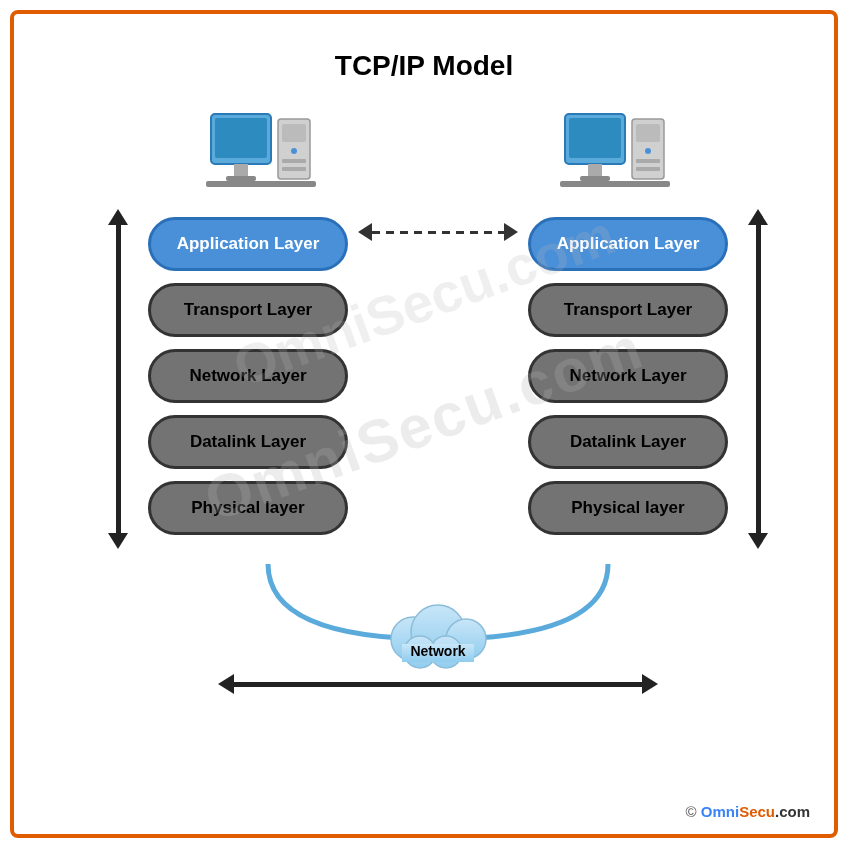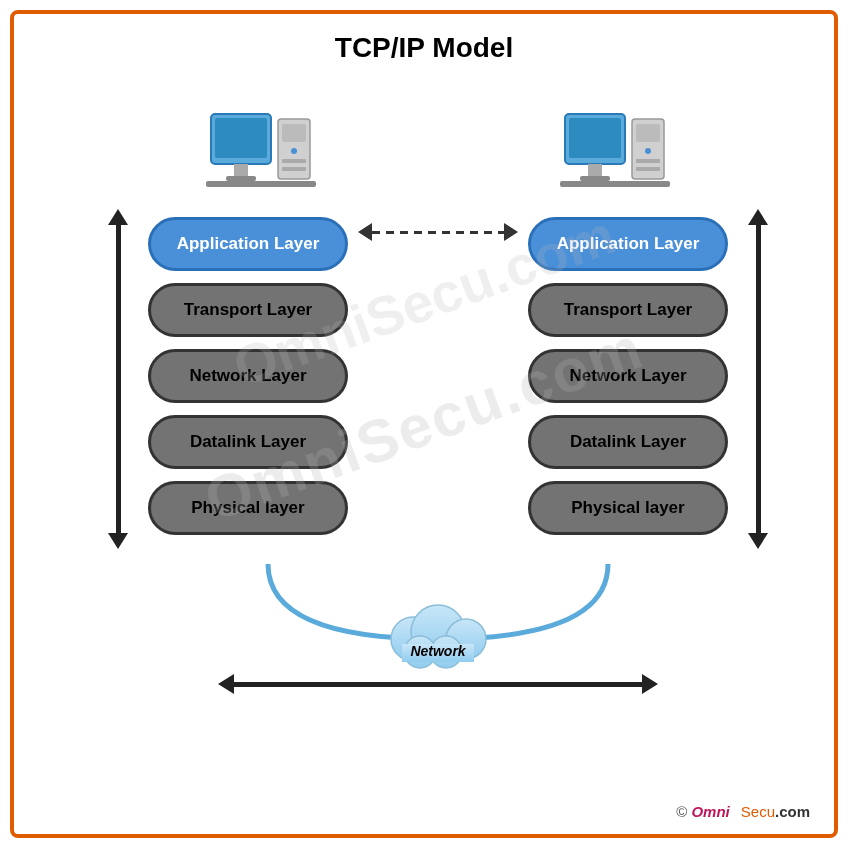--- a/index.html
+++ b/index.html
@@ -16,21 +16,21 @@
       top: 10px; left: 10px;
       width: 828px; height: 828px;
       border: 4px solid #e05c00;
       border-radius: 8px;
       background: #fff;
     }
     .title {
       text-align: center;
       font-size: 28px;
       font-weight: bold;
-      padding-top: 18px;
+      padding-top: 36px;
       color: #000;
     }
     .watermark {
       position: absolute;
       top: 50%;
       left: 50%;
       transform: translate(-50%, -50%) rotate(-20deg);
       font-size: 60px;
       color: rgba(180,180,180,0.25);
       font-weight: bold;
@@ -244,28 +244,26 @@
 
     
     .footer {
       position: absolute;
       bottom: 14px;
       right: 24px;
       font-size: 15px;
       color: #555;
     }
     .footer span.omni {
-      color: #be185d;
-      font-weight: bold;
-      font-style: italic;
+      color: #3b82f6;
+      font-weight: bold;
     }
     .footer span.secu {
       color: #e05c00;
-      font-weight: normal;
-      padding-left: 11px;
+      font-weight: bold;
     }
     .footer span.dot {
       color: #333;
       font-weight: bold;
       text-align: center;
     }
 
     
     .cloud-svg {
       width: 140px;
@@ -367,21 +365,21 @@
       </div>
     </div>
 
     <div class="network-section">
 
       <svg width="520" height="90" viewBox="0 0 520 90">
 
         <path d="M 90 5 Q 90 80 260 80 Q 430 80 430 5" fill="none" stroke="#5aabdb" stroke-width="5"></path>
       </svg>
 
-      <div class="cloud-container" style="margin-top:-55px;font-style:italic;">
+      <div class="cloud-container" style="margin-top:-55px;">
         <svg class="cloud-svg" viewBox="0 0 140 80">
           <defs>
             <linearGradient id="cloudGrad" x1="0" y1="0" x2="0" y2="1">
               <stop offset="0%" stop-color="#c8e6f8"></stop>
               <stop offset="100%" stop-color="#90ccee"></stop>
             </linearGradient>
           </defs>
 
           <circle cx="45" cy="45" r="22" fill="url(#cloudGrad)" stroke="#8bbdd9" stroke-width="1.5"></circle>
           <circle cx="70" cy="38" r="27" fill="url(#cloudGrad)" stroke="#8bbdd9" stroke-width="1.5"></circle>

